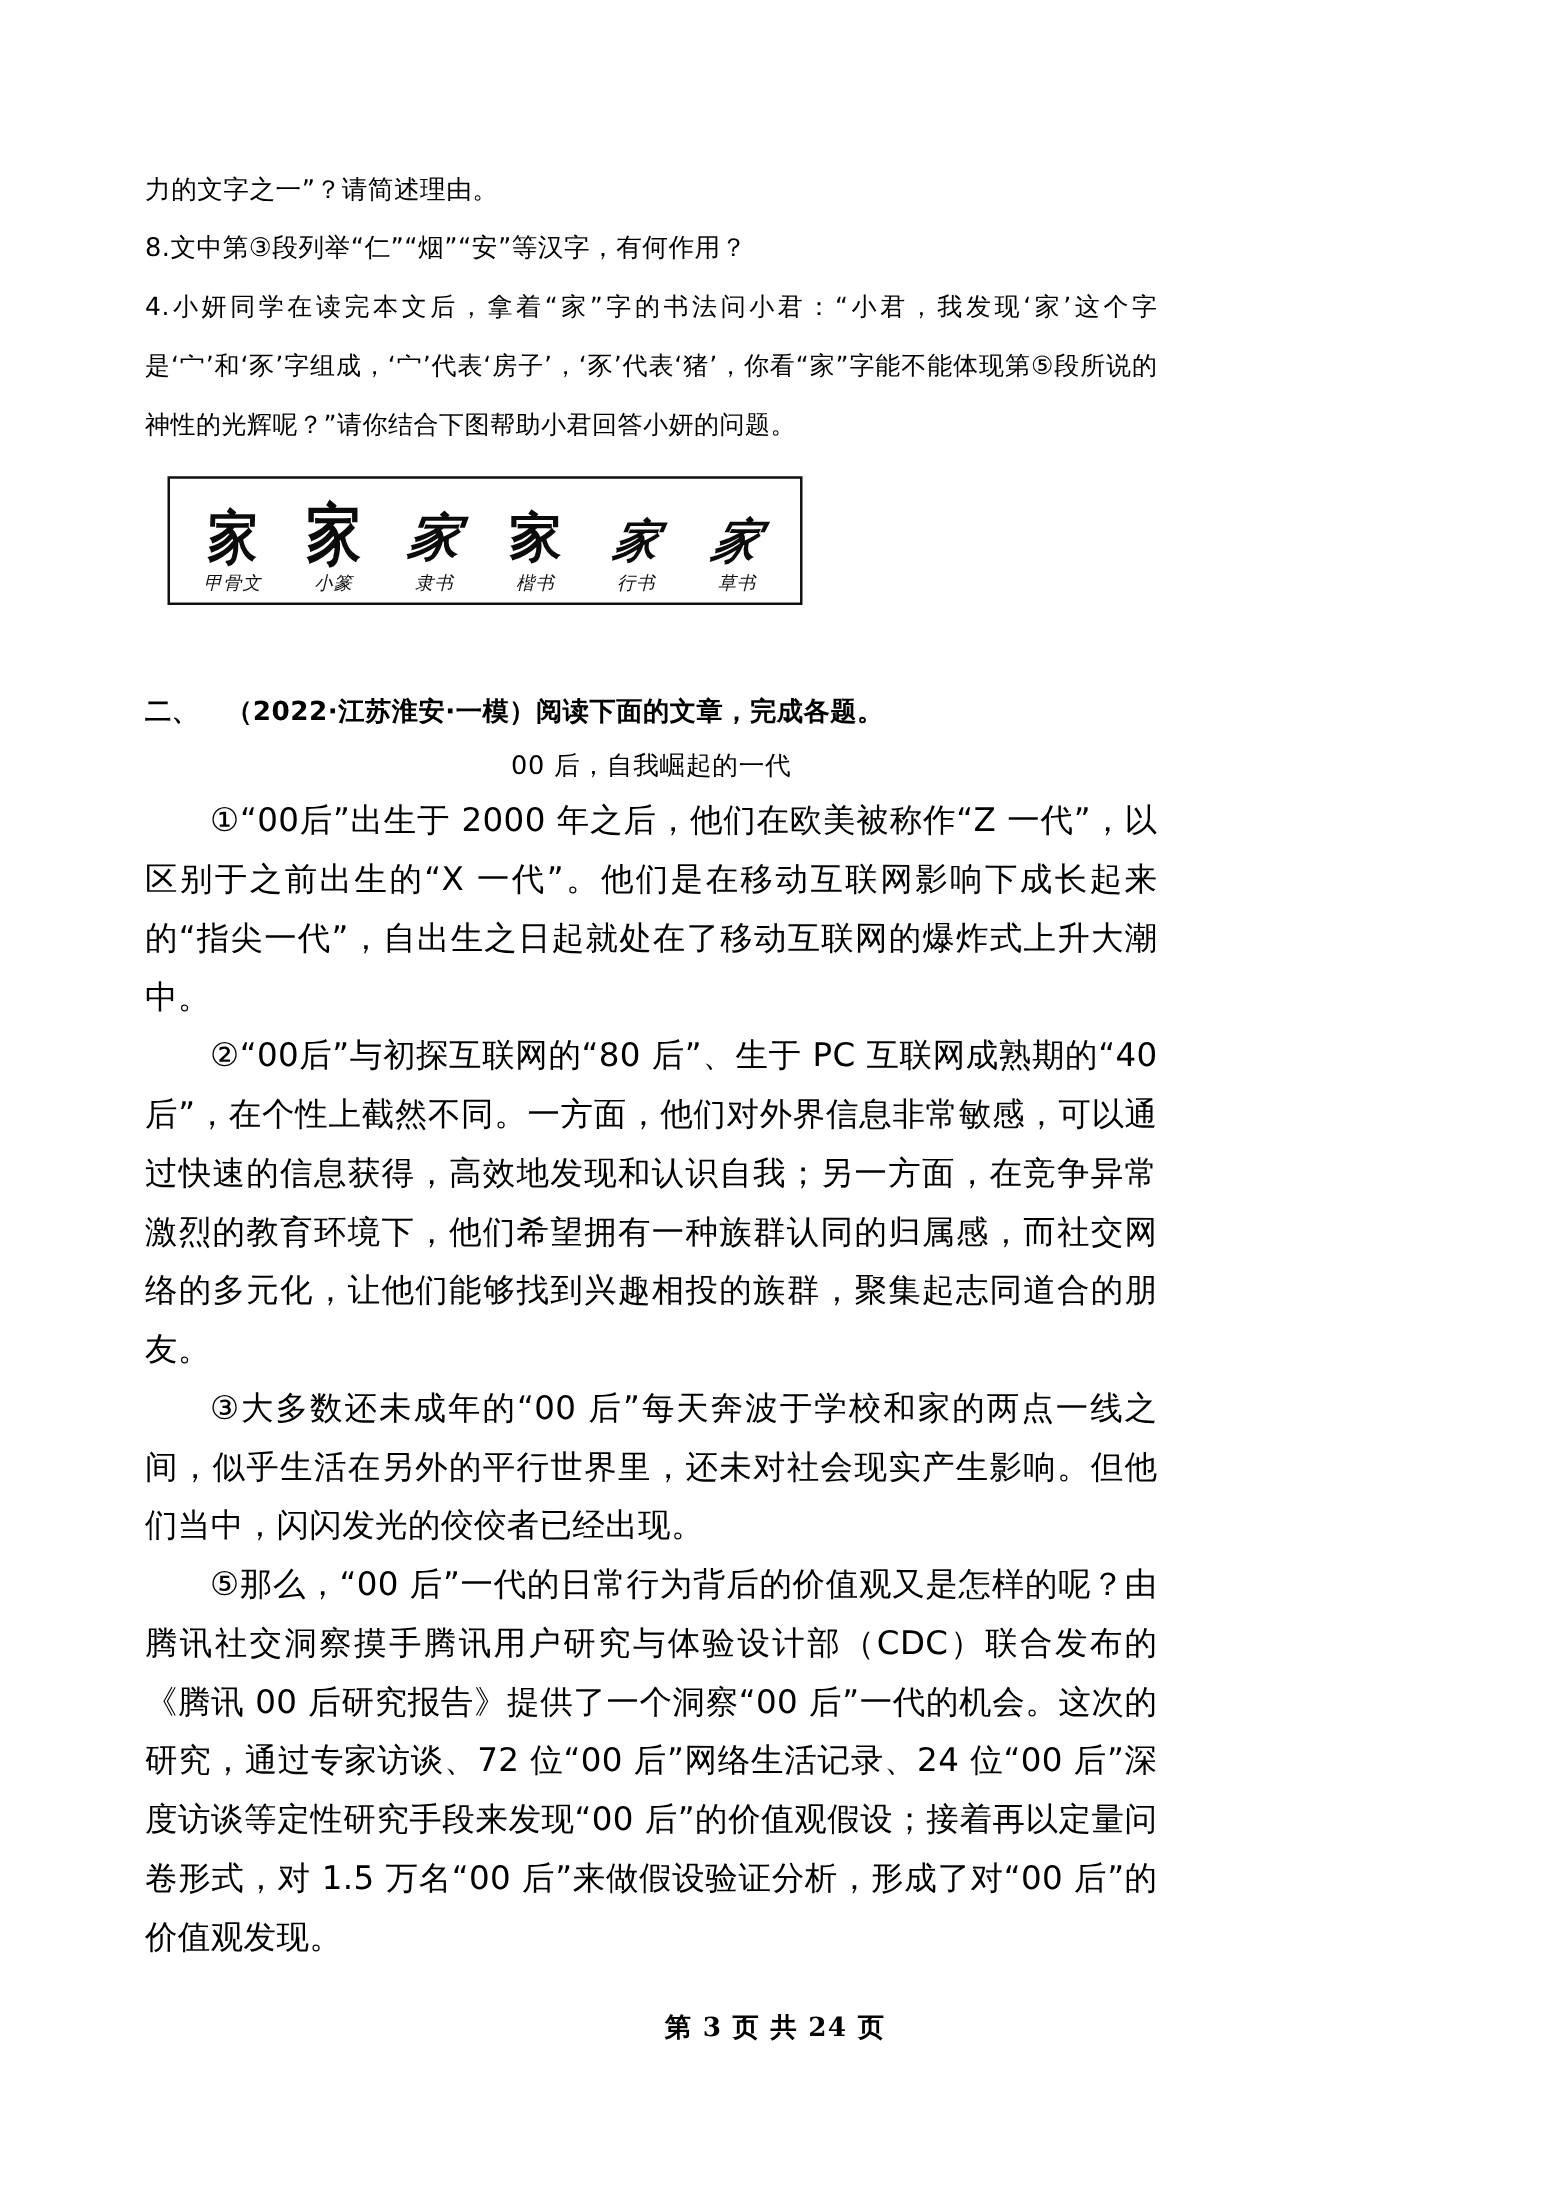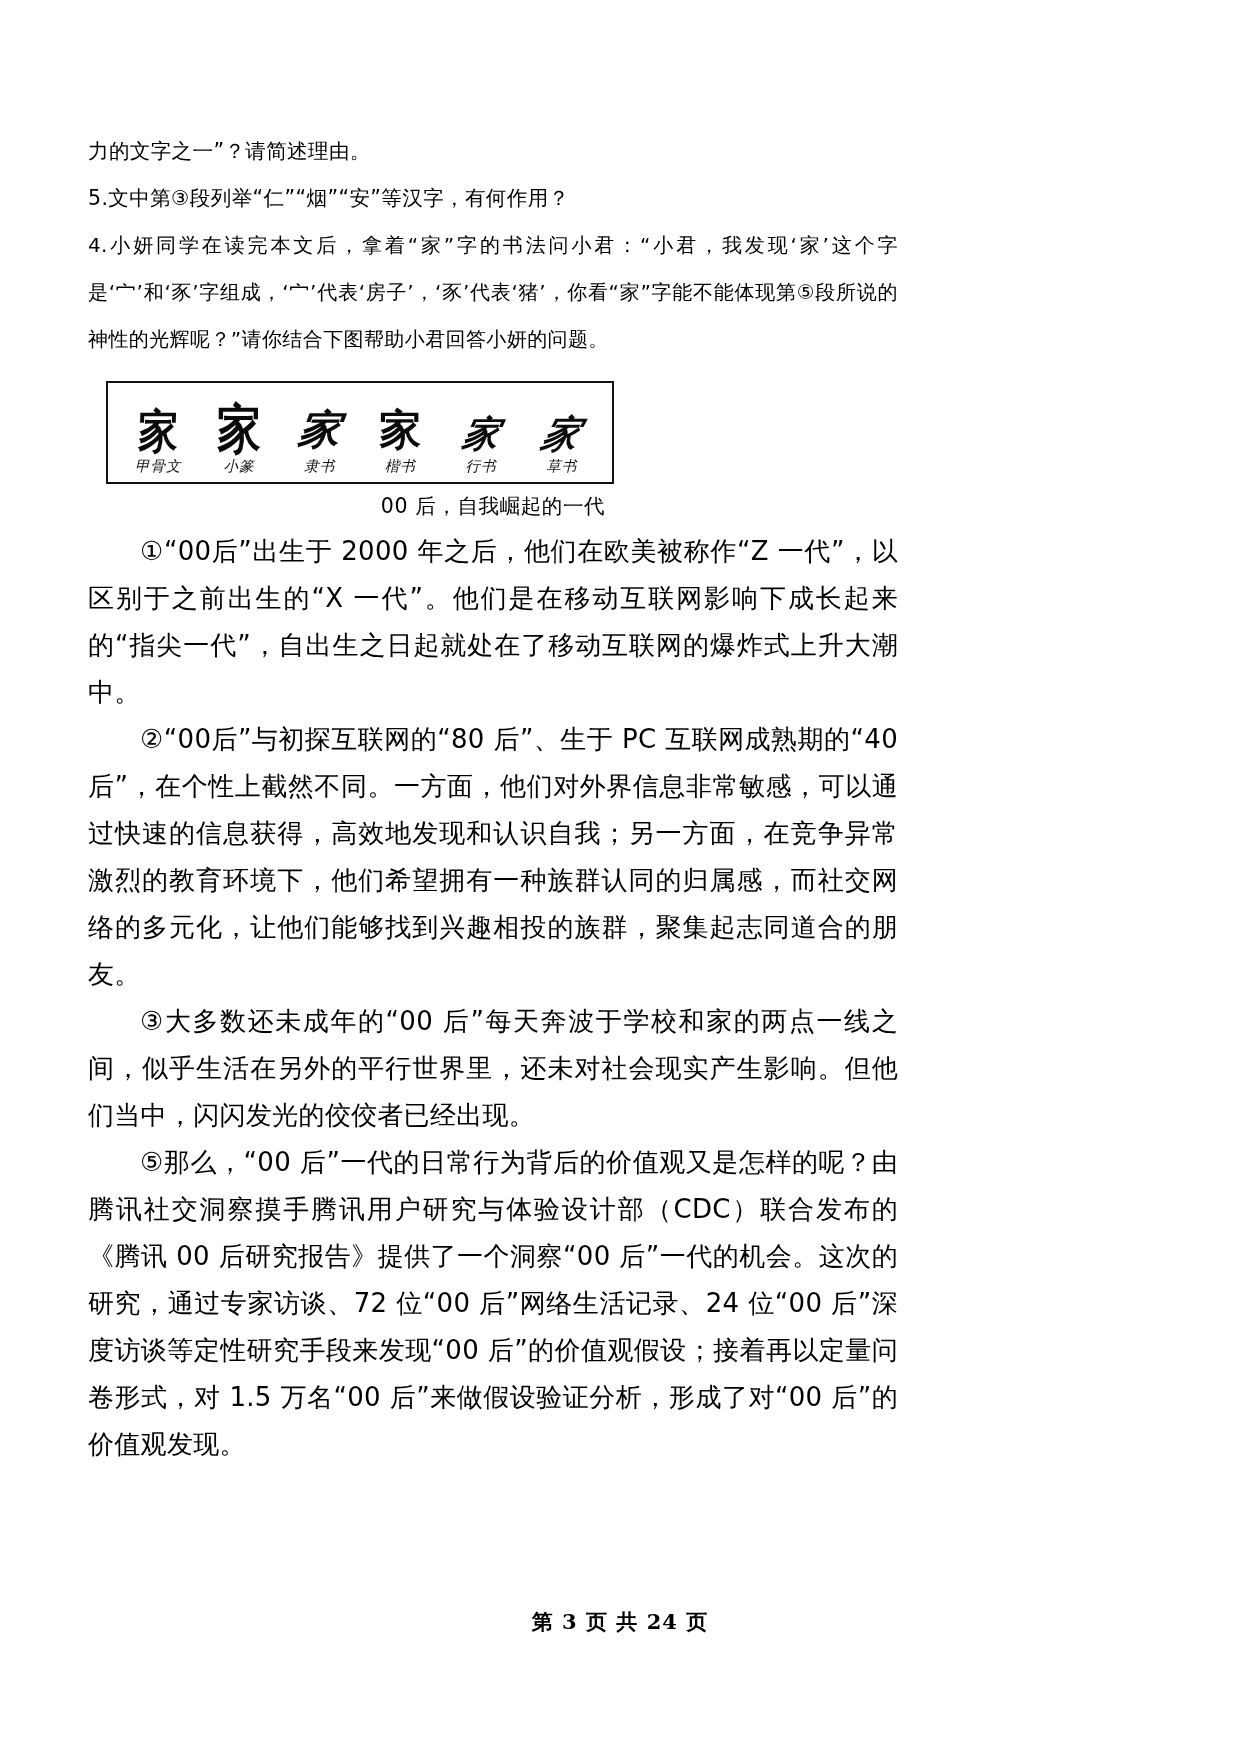--- a/index.html
+++ b/index.html
@@ -14,21 +14,21 @@
     color: #000000;
     position: relative;
     overflow: hidden;
   }
   .page {
     position: absolute;
     left: 0; top: 0;
     width: 1240px;
     height: 1754px;
     box-sizing: border-box;
-    padding: 128px 160px 0 88px;
+    padding: 128px 160px 0 116px;
   }
   .content {
     width: 810px;
   }
 
   
   .q-line {
     font-size: 20.5px;
     line-height: 47px;
     letter-spacing: 0.4px;
@@ -136,21 +136,21 @@
   }
 </style>
 </head>
 <body>
 
 <div class="page">
   <div class="content">
 
     <p class="q-line">力的文字之一”？请简述理由。</p>
 
-    <p class="q-line">5.文中第③段列举“仁”“烟”“安”等汉字，有何作用？</p>
+    <p class="q-line">8.文中第③段列举“仁”“烟”“安”等汉字，有何作用？</p>
 
     <p class="q-block">4.小妍同学在读完本文后，拿着“家”字的书法问小君：“小君，我发现‘家’这个字是‘宀’和‘豕’字组成，‘宀’代表‘房子’，‘豕’代表‘猪’，你看“家”字能不能体现第⑤段所说的神性的光辉呢？”请你结合下图帮助小君回答小妍的问题。</p>
 
     <div class="figure-wrap">
       <div class="calli-box">
         <div class="calli-row">
           <div class="calli-glyph g1">家</div>
           <div class="calli-glyph g2">家</div>
           <div class="calli-glyph g3">家</div>
           <div class="calli-glyph g4">家</div>
@@ -161,20 +161,23 @@
           <div class="calli-label">甲骨文</div>
           <div class="calli-label">小篆</div>
           <div class="calli-label">隶书</div>
           <div class="calli-label">楷书</div>
           <div class="calli-label">行书</div>
           <div class="calli-label">草书</div>
         </div>
       </div>
     </div>
 
+    <p class="section-heading">
+      <span class="num">二、</span><span>（2022·江苏淮安·一模）</span><span>阅读下面的文章，完成各题。</span>
+    </p>
 
     <p class="article-title">00 后，自我崛起的一代</p>
 
     <p class="para">①“00后”出生于 2000 年之后，他们在欧美被称作“Z 一代”，以区别于之前出生的“X 一代”。他们是在移动互联网影响下成长起来的“指尖一代”，自出生之日起就处在了移动互联网的爆炸式上升大潮中。</p>
     <p class="para">②“00后”与初探互联网的“80 后”、生于 PC 互联网成熟期的“40 后”，在个性上截然不同。一方面，他们对外界信息非常敏感，可以通过快速的信息获得，高效地发现和认识自我；另一方面，在竞争异常激烈的教育环境下，他们希望拥有一种族群认同的归属感，而社交网络的多元化，让他们能够找到兴趣相投的族群，聚集起志同道合的朋友。</p>
     <p class="para">③大多数还未成年的“00 后”每天奔波于学校和家的两点一线之间，似乎生活在另外的平行世界里，还未对社会现实产生影响。但他们当中，闪闪发光的佼佼者已经出现。</p>
     <p class="para">⑤那么，“00 后”一代的日常行为背后的价值观又是怎样的呢？由腾讯社交洞察摸手腾讯用户研究与体验设计部（CDC）联合发布的《腾讯 00 后研究报告》提供了一个洞察“00 后”一代的机会。这次的研究，通过专家访谈、72 位“00 后”网络生活记录、24 位“00 后”深度访谈等定性研究手段来发现“00 后”的价值观假设；接着再以定量问卷形式，对 1.5 万名“00 后”来做假设验证分析，形成了对“00 后”的价值观发现。</p>
 
   </div>
 </div>

